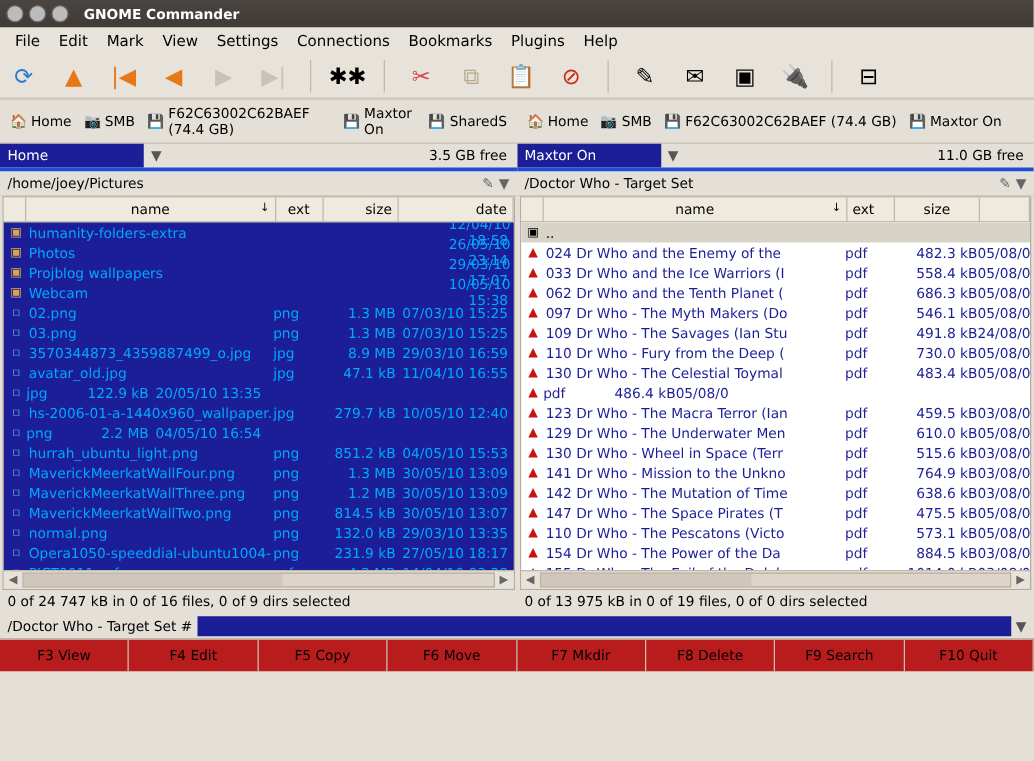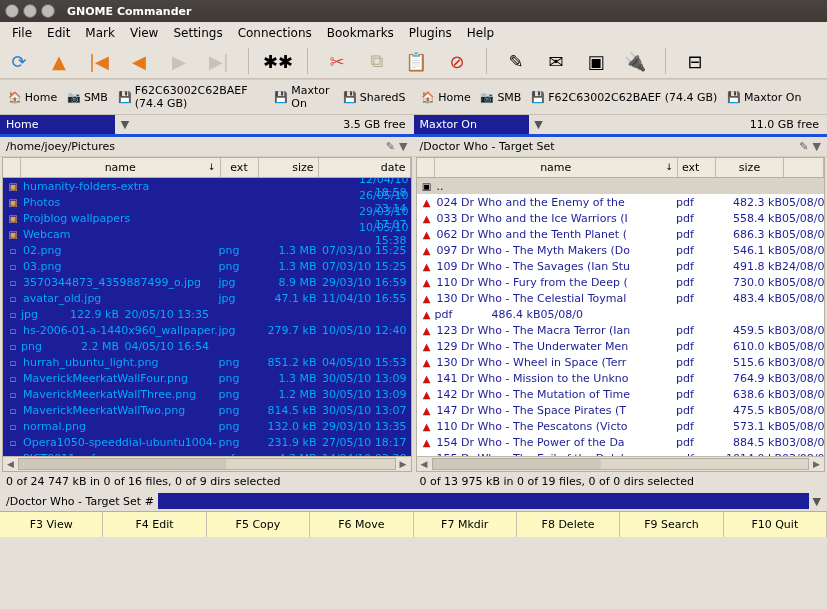--- a/index.html
+++ b/index.html
@@ -53,21 +53,21 @@
   .fsize2 { width:68px; text-align:right;}
   .fdate2 { width:40px; text-align:right; padding-right:0;}
   .scrollbar-h { height:15px; background:#e7e2da; border-top:1px solid #c0b8ac; display:flex; align-items:center;}
   .sb-track { flex:1; height:12px; background:#ddd5c7; border:1px solid #b5ad9f; position:relative;}
   .sb-thumb { position:absolute; height:100%; background:#cfc8ba;}
   .sb-arrow { width:15px; text-align:center; font-size:9px; color:#666;}
   .status-row { display:flex;}
   .status-half { flex:1; padding:3px 6px; font-size:11px;}
   .cmd-row { display:flex; align-items:center; padding:2px 6px; gap:4px;}
   .cmd-input { flex:1; background:#1b1e97; height:16px;}
-  .fkeys { display:flex; border-top:1px solid #b5ad9f; background:#fef9c3;}
+  .fkeys { display:flex; border-top:1px solid #b5ad9f; background:#b91c1c;}
   .fkey { flex:1; text-align:center; padding:6px 2px; border-right:1px solid #c8c0b4; font-size:11px;}
   .folder-ico { color:#d9a74a;}
   .pdf-ico { color:#c11;}
 </style>
 </head>
 <body>
 
 <div class="titlebar">
   <span class="wbtn"></span>
   <span class="wbtn"></span>

